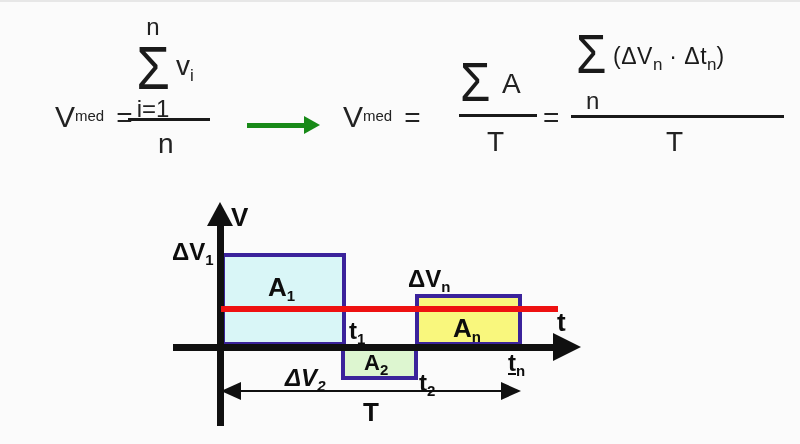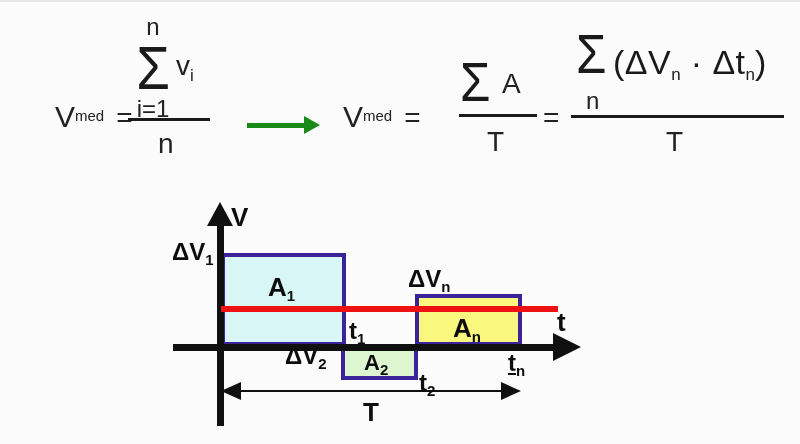--- a/index.html
+++ b/index.html
@@ -15,21 +15,21 @@
   .feq{font-size:28px; color:#222;}
   .fsub{font-size:15px; color:#222; display:inline-block; transform:translateY(7px);}
   .row{display:flex; align-items:flex-start;}
   .sigma{font-size:62px; line-height:0.9; color:#1a1a1a; display:block; transform:scaleX(0.88);}
   .sigma-sm{font-size:56px; line-height:0.9; color:#1a1a1a; display:block; transform:scaleX(0.88);}
   .sumcol{display:flex; flex-direction:column; align-items:center;}
   .limit{font-size:24px; color:#222; line-height:1.1;}
   .fracbar{background:#1a1a1a; height:3px;}
   .nvar{font-size:28px; color:#222;}
   .nsub{font-size:17px; color:#222; display:inline-block; transform:translateY(6px);}
-  .paren{font-size:34px; color:#1a1a1a; letter-spacing:0.5px;}
+  .paren{font-size:23px; color:#1a1a1a; letter-spacing:0.5px;}
   
   .garrow-line{height:5px; background:#188a18;}
   .garrow-head{width:0;height:0;border-top:9px solid transparent;border-bottom:9px solid transparent;border-left:16px solid #188a18;}
   
   .vaxis{width:7px; background:#101010; z-index:3;}
   .vaxis-head{width:0;height:0;border-left:13px solid transparent;border-right:13px solid transparent;border-bottom:24px solid #101010; z-index:3;}
   .taxis{height:7px; background:#101010; z-index:3;}
   .taxis-head{width:0;height:0;border-top:14px solid transparent;border-bottom:14px solid transparent;border-left:28px solid #101010; z-index:3;}
   .rect{box-sizing:border-box; border:4px solid #3b239b; z-index:1;}
   .rect-a1{background:#d9f6f7;}
@@ -102,21 +102,21 @@
   <div class="abs redline" style="left:221px; top:304px; width:337px;"></div>
 
   <div class="abs tline" style="left:230px; top:388px; width:282px;"></div>
   <div class="abs thead-l" style="left:221px; top:380px;"></div>
   <div class="abs thead-r" style="left:501px; top:380px;"></div>
 
   <div class="abs dlabel big" style="left:231px; top:202px;">V</div>
   <div class="abs dlabel" style="left:172px; top:238px;"><span>ΔV</span><span class="dsub">1</span></div>
   <div class="abs dlabel big" style="left:268px; top:272px;"><span>A</span><span class="dsub">1</span></div>
   <div class="abs dlabel" style="left:349px; top:317px;"><span>t</span><span class="dsub">1</span></div>
-  <div class="abs dlabel" style="left:285px; top:342px;"><span>ΔV</span><span class="dsub">2</span></div>
+  <div class="abs dlabel" style="left:285px; top:364px;font-style:italic;"><span>ΔV</span><span class="dsub">2</span></div>
   <div class="abs dlabel" style="left:364px; top:350px; font-size:22px;"><span>A</span><span class="dsub">2</span></div>
   <div class="abs dlabel" style="left:419px; top:369px;"><span>t</span><span class="dsub">2</span></div>
   <div class="abs dlabel" style="left:408px; top:265px;"><span>ΔV</span><span class="dsub">n</span></div>
   <div class="abs dlabel big" style="left:453px; top:313px;"><span>A</span><span class="dsub">n</span></div>
   <div class="abs dlabel" style="left:508px; top:349px;text-decoration:underline;"><span>t</span><span class="dsub">n</span></div>
   <div class="abs dlabel big" style="left:557px; top:307px;">t</div>
   <div class="abs dlabel big" style="left:363px; top:397px;">T</div>
 
 </div>
 

